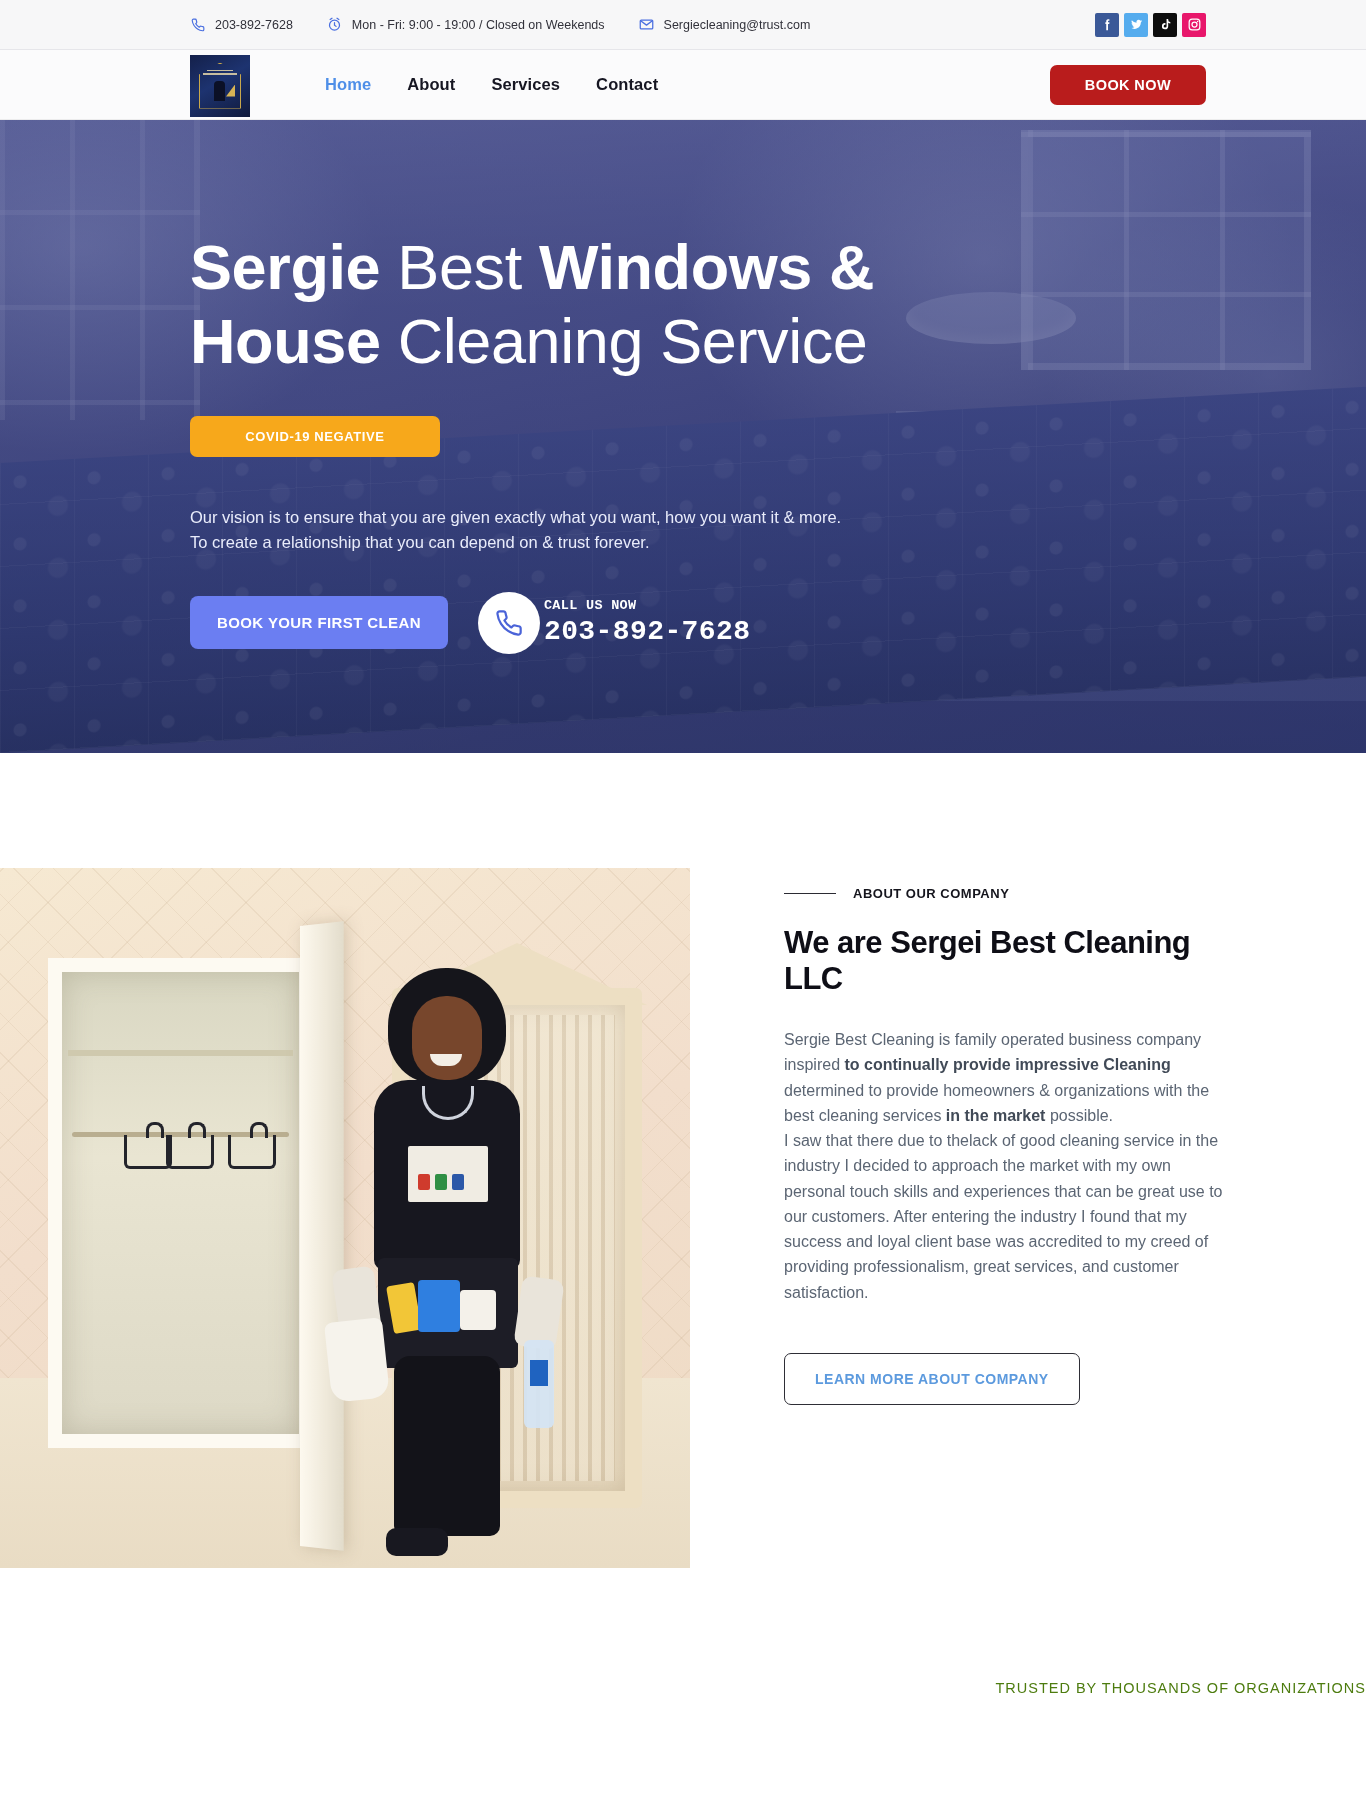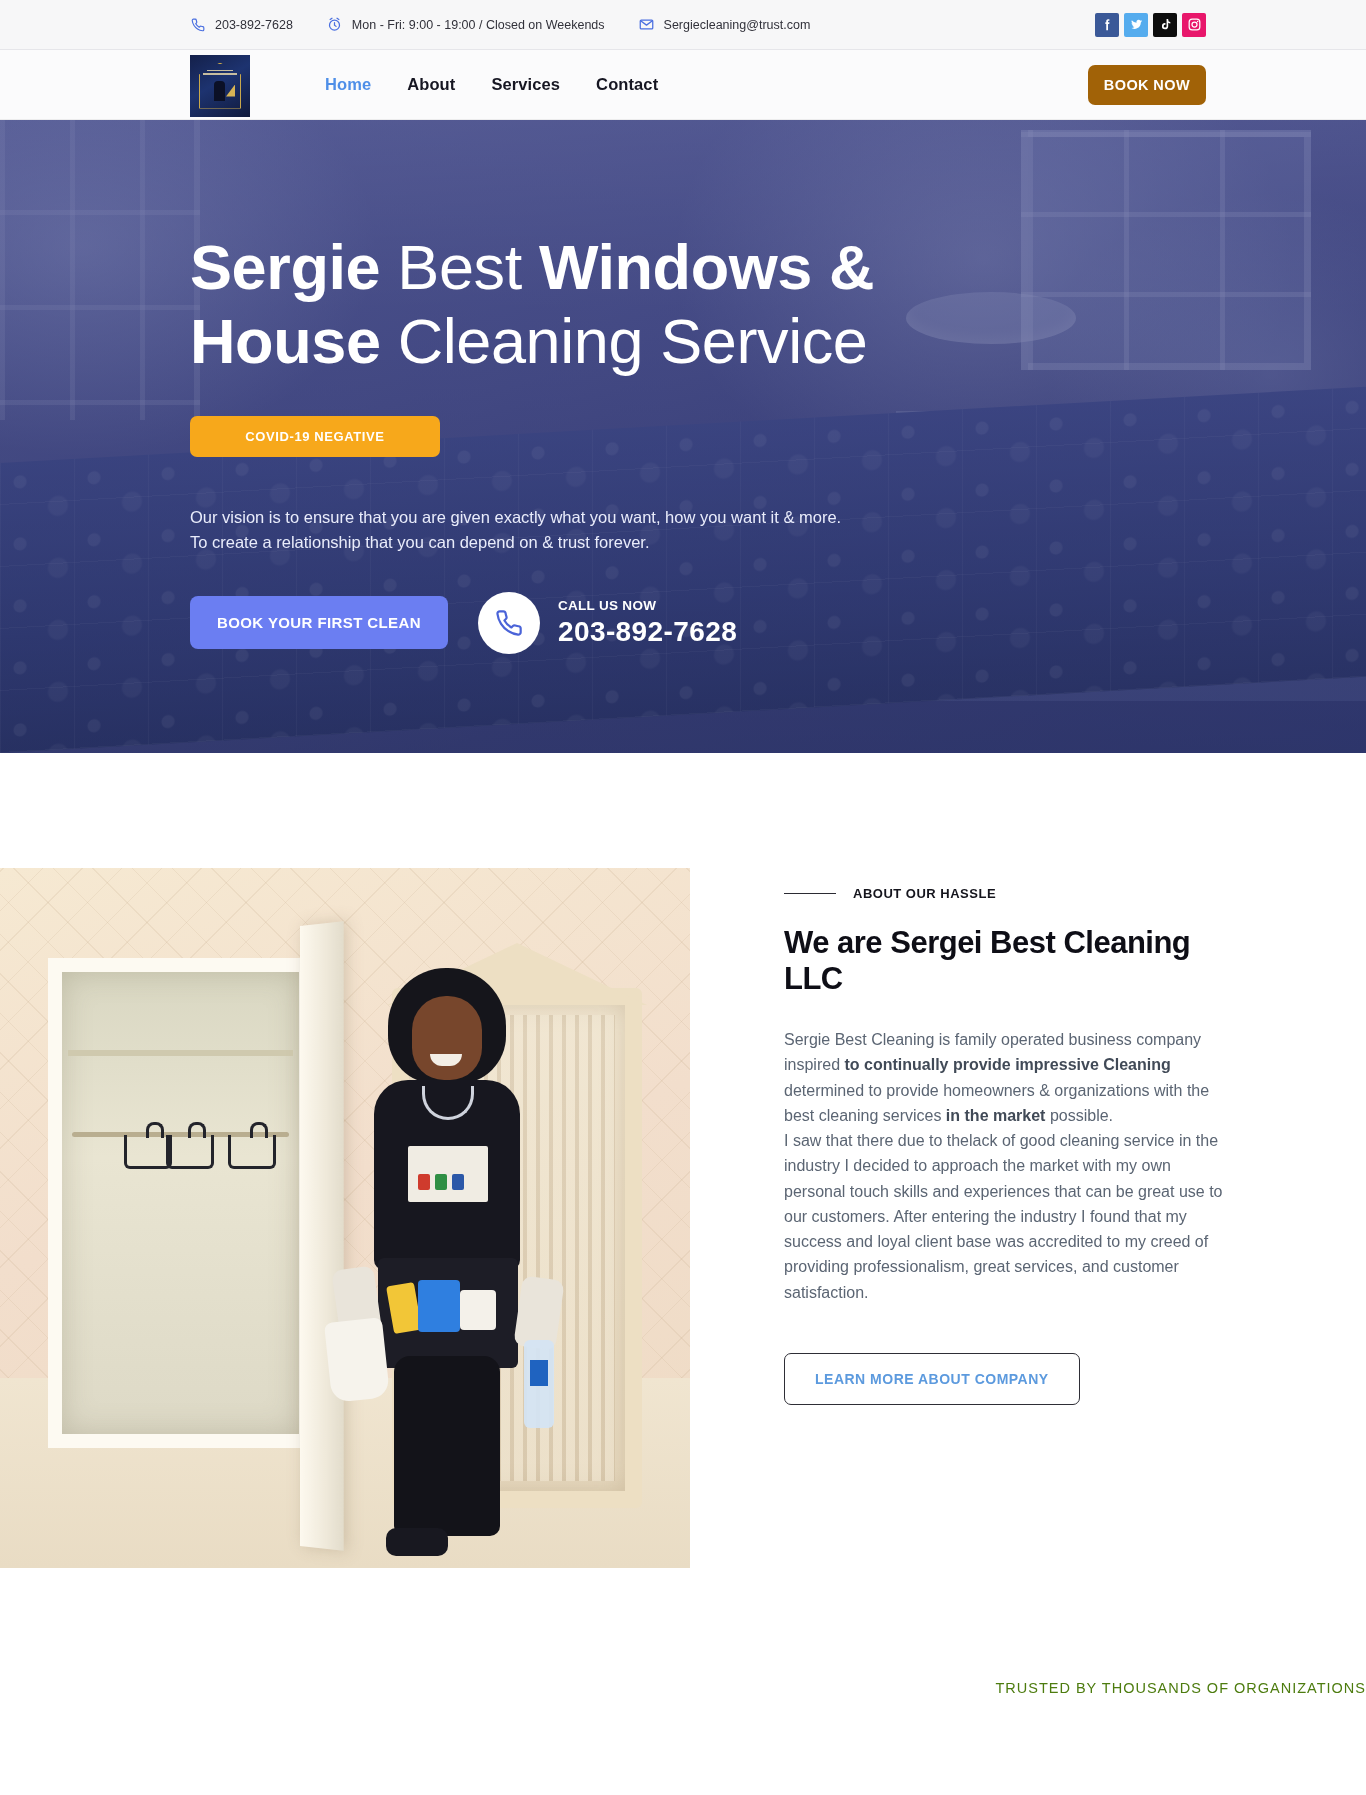--- a/index.html
+++ b/index.html
@@ -61,23 +61,23 @@
   .logo .lbl i { display: block; height: 1.6px; background: rgba(230,215,170,.85); margin-bottom: 2px; }
   .logo .lbl i:nth-child(1) { width: 26px; margin-left: 4px; }
   .logo .lbl i:nth-child(2) { width: 34px; }
 
   .menu { display: flex; align-items: center; gap: 36px; margin-left: 75px; }
   .menu a { font-size: 16.5px; font-weight: 700; color: #161622; text-decoration: none; letter-spacing: .1px; text-align: center; }
   .menu a.active { color: #4f8fe8; }
 
   .book-now {
     position: absolute; right: 160px; top: 50%; transform: translateY(-50%);
-    background: #a16207; color: #fff; border: none;
+    background: #b91c1c; color: #fff; border: none;
     font-family: inherit; font-size: 14.5px; font-weight: 700; letter-spacing: .4px;
-    padding: 12px 16px; border-radius: 7px; cursor: pointer;
+    padding: 12px 35px; border-radius: 7px; cursor: pointer;
   }
 
   
   .hero {
     height: 633px;
     position: relative;
     overflow: hidden;
     background: #3a3f73;
   }
   .hero-photo {
@@ -193,21 +193,21 @@
     line-height: 1.55;
     max-width: 670px;
     margin-bottom: 36px;
   }
   .hero-cta { display: flex; align-items: center; gap: 30px; }
   .btn-first {
     background: #6b7ef2; color: #fff; border: none;
     font-family: inherit; font-size: 15px; font-weight: 700; letter-spacing: .4px;
     padding: 18px 27px; border-radius: 8px; cursor: pointer;
   }
-  .call-wrap { display: flex; align-items: center; gap: 18px; }
+  .call-wrap { display: flex; align-items: center; gap: 4px; font-family: Liberation Mono, monospace; }
   .call-circle {
     width: 62px; height: 62px; border-radius: 50%;
     background: #fff; display: flex; align-items: center; justify-content: center;
     color: #4a63d8;
   }
   .call-lbl { color: #fff; font-size: 13.5px; font-weight: 700; letter-spacing: .3px; margin-bottom: 3px; }
   .call-num { color: #fff; font-size: 28px; font-weight: 700; letter-spacing: .4px; }
 
   
   .about {
@@ -473,21 +473,21 @@
       <div class="ai-glove ai-gl-r"></div>
       <div class="ai-cloth"></div>
       <div class="ai-bottle"></div>
       <div class="ai-shoe s1"></div>
     </div>
   </div>
 
   <div class="about-copy">
     <div class="about-eyebrow">
       <span class="line"></span>
-      <span class="txt">ABOUT OUR HASSLE</span>
+      <span class="txt">ABOUT OUR COMPANY</span>
     </div>
 
     <h2 class="about-title">We are Sergei Best Cleaning LLC</h2>
 
     <p class="about-body"><span>Sergie Best Cleaning is family operated business company inspired </span><b>to continually provide impressive Cleaning</b><span> determined to provide homeowners &amp; organizations with the best cleaning services </span><b>in the market</b><span> possible.</span></p>
 
     <p class="about-body about-p2">I saw that there due to thelack of good cleaning service in the industry I decided to approach the market with my own personal touch skills and experiences that can be great use to our customers. After entering the industry I found that my success and loyal client base was accredited to my creed of providing professionalism, great services, and customer satisfaction.</p>
 
     <button class="learn-btn">LEARN MORE ABOUT COMPANY</button>
   </div>

